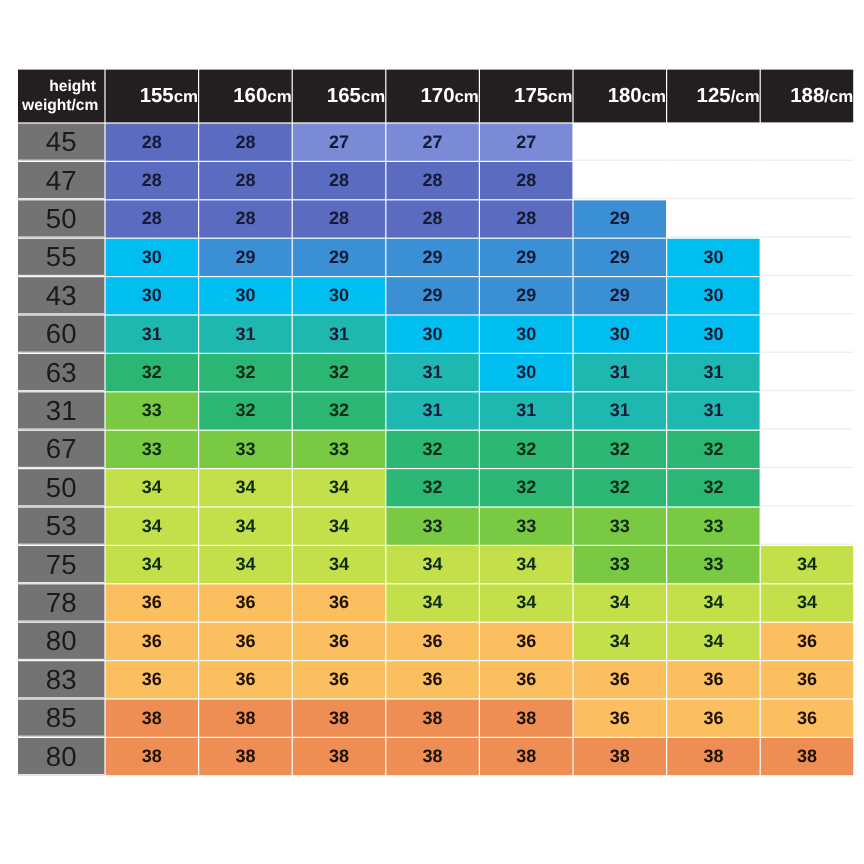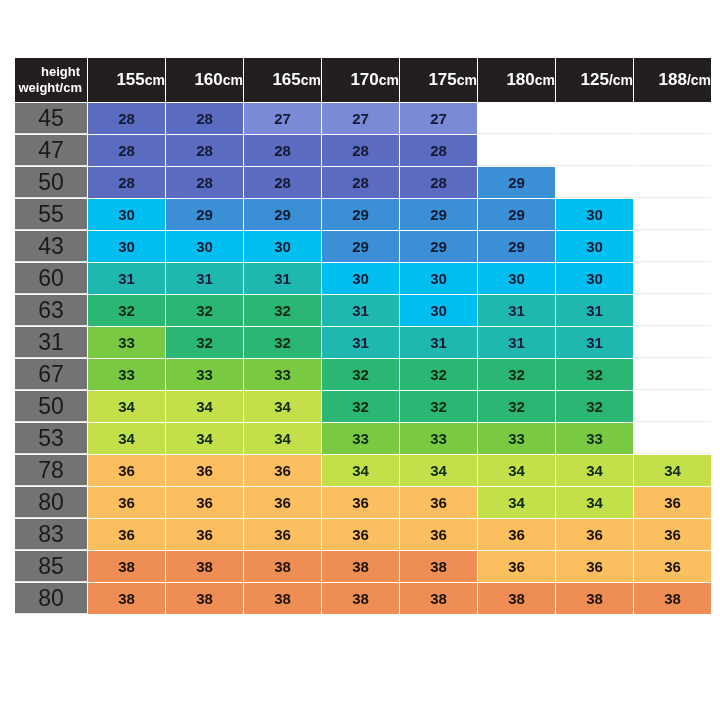--- a/index.html
+++ b/index.html
@@ -240,20 +240,31 @@
           <td class="val greenish" style="background: rgb(195, 224, 74);">34</td>
           <td class="val greenish" style="background: rgb(195, 224, 74);">34</td>
           <td class="val greenish" style="background: rgb(195, 224, 74);">34</td>
           <td class="val greenish" style="background: rgb(122, 201, 67);">33</td>
           <td class="val greenish" style="background: rgb(122, 201, 67);">33</td>
           <td class="val greenish" style="background: rgb(122, 201, 67);">33</td>
           <td class="val greenish" style="background: rgb(122, 201, 67);">33</td>
           <td class="val empty"></td>
         </tr>
         <tr>
+          <td class="rowlabel">75</td>
+          <td class="val greenish" style="background: rgb(195, 224, 74);">34</td>
+          <td class="val greenish" style="background: rgb(195, 224, 74);">34</td>
+          <td class="val greenish" style="background: rgb(195, 224, 74);">34</td>
+          <td class="val greenish" style="background: rgb(195, 224, 74);">34</td>
+          <td class="val greenish" style="background: rgb(195, 224, 74);">34</td>
+          <td class="val greenish" style="background: rgb(122, 201, 67);">33</td>
+          <td class="val greenish" style="background: rgb(122, 201, 67);">33</td>
+          <td class="val greenish" style="background: rgb(195, 224, 74);">34</td>
+        </tr>
+        <tr>
           <td class="rowlabel">78</td>
           <td class="val warm" style="background: rgb(251, 191, 95);">36</td>
           <td class="val warm" style="background: rgb(251, 191, 95);">36</td>
           <td class="val warm" style="background: rgb(251, 191, 95);">36</td>
           <td class="val greenish" style="background: rgb(195, 224, 74);">34</td>
           <td class="val greenish" style="background: rgb(195, 224, 74);">34</td>
           <td class="val greenish" style="background: rgb(195, 224, 74);">34</td>
           <td class="val greenish" style="background: rgb(195, 224, 74);">34</td>
           <td class="val greenish" style="background: rgb(195, 224, 74);">34</td>
         </tr>

